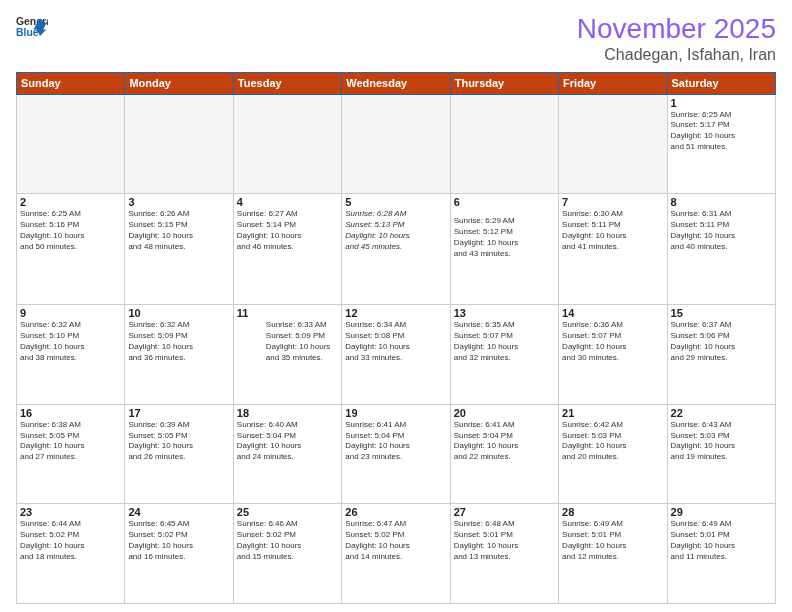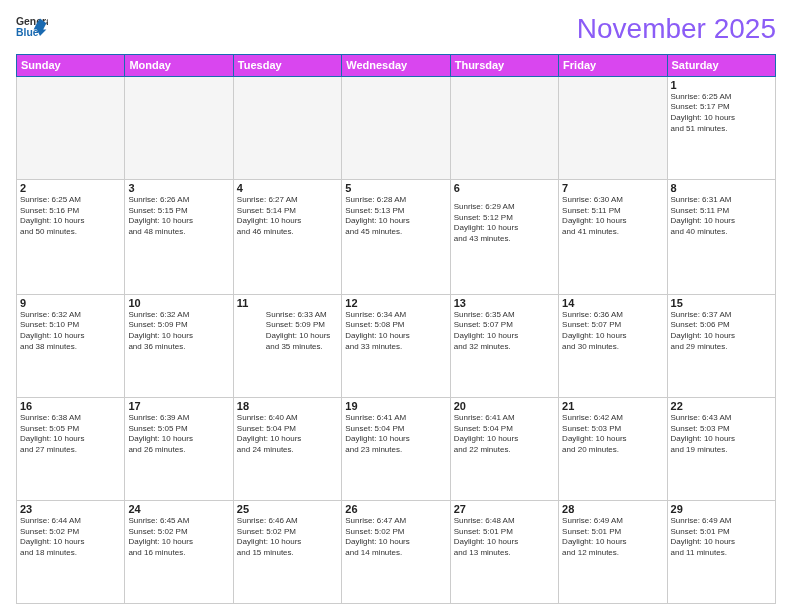--- a/index.html
+++ b/index.html
@@ -47,21 +47,21 @@
       color: #555;
     }
     .calendar {
       flex: 1;
       border: 1px solid #ccc;
       border-collapse: collapse;
       width: 100%;
       table-layout: fixed;
     }
     .calendar th {
-      background: #d946ef;
+      background: #c2410c;
       color: #fff;
       font-size: 11px;
       font-weight: bold;
       padding: 4px 4px;
       text-align: left;
       border: 1px solid #1a6ab1;
       height: 22px;
     }
     .calendar td {
       border: 1px solid #ccc;
@@ -95,20 +95,21 @@
   <div class="header">
     <div class="logo">
       <svg class="logo-icon" viewBox="0 0 40 40">
         <text x="0" y="16" font-size="13" font-weight="bold" fill="#333">General</text>
         <text x="0" y="30" font-size="13" font-weight="bold" fill="#1a6ab1">Blue</text>
         <polygon points="30,8 38,14 34,22 38,22 30,30 26,22 22,22 26,14" fill="#1a6ab1"></polygon>
       </svg>
     </div>
     <div class="title-block">
       <h1>November 2025</h1>
+      <h2>Chadegan, Isfahan, Iran</h2>
     </div>
   </div>
 
   <table class="calendar">
     <thead>
       <tr>
         <th>Sunday</th>
         <th>Monday</th>
         <th>Tuesday</th>
         <th>Wednesday</th>
@@ -150,21 +151,21 @@
           </td>
           <td>
             <span class="day-num">4</span>
             <div class="day-info" style="white-space: pre-line;">Sunrise: 6:27 AM
 Sunset: 5:14 PM
 Daylight: 10 hours
 and 46 minutes.</div>
           </td>
           <td>
             <span class="day-num">5</span>
-            <div class="day-info" style="white-space: pre-line;">Sunrise: 6:28 AM
+            <div class="day-info" style="white-space: pre-line; font-style: italic;">Sunrise: 6:28 AM
 Sunset: 5:13 PM
 Daylight: 10 hours
 and 45 minutes.</div>
           </td>
           <td>
             <span class="day-num">6</span>
             <div class="day-info" style="white-space: pre-line; margin-top: 8px;">Sunrise: 6:29 AM
 Sunset: 5:12 PM
 Daylight: 10 hours
 and 43 minutes.</div>

